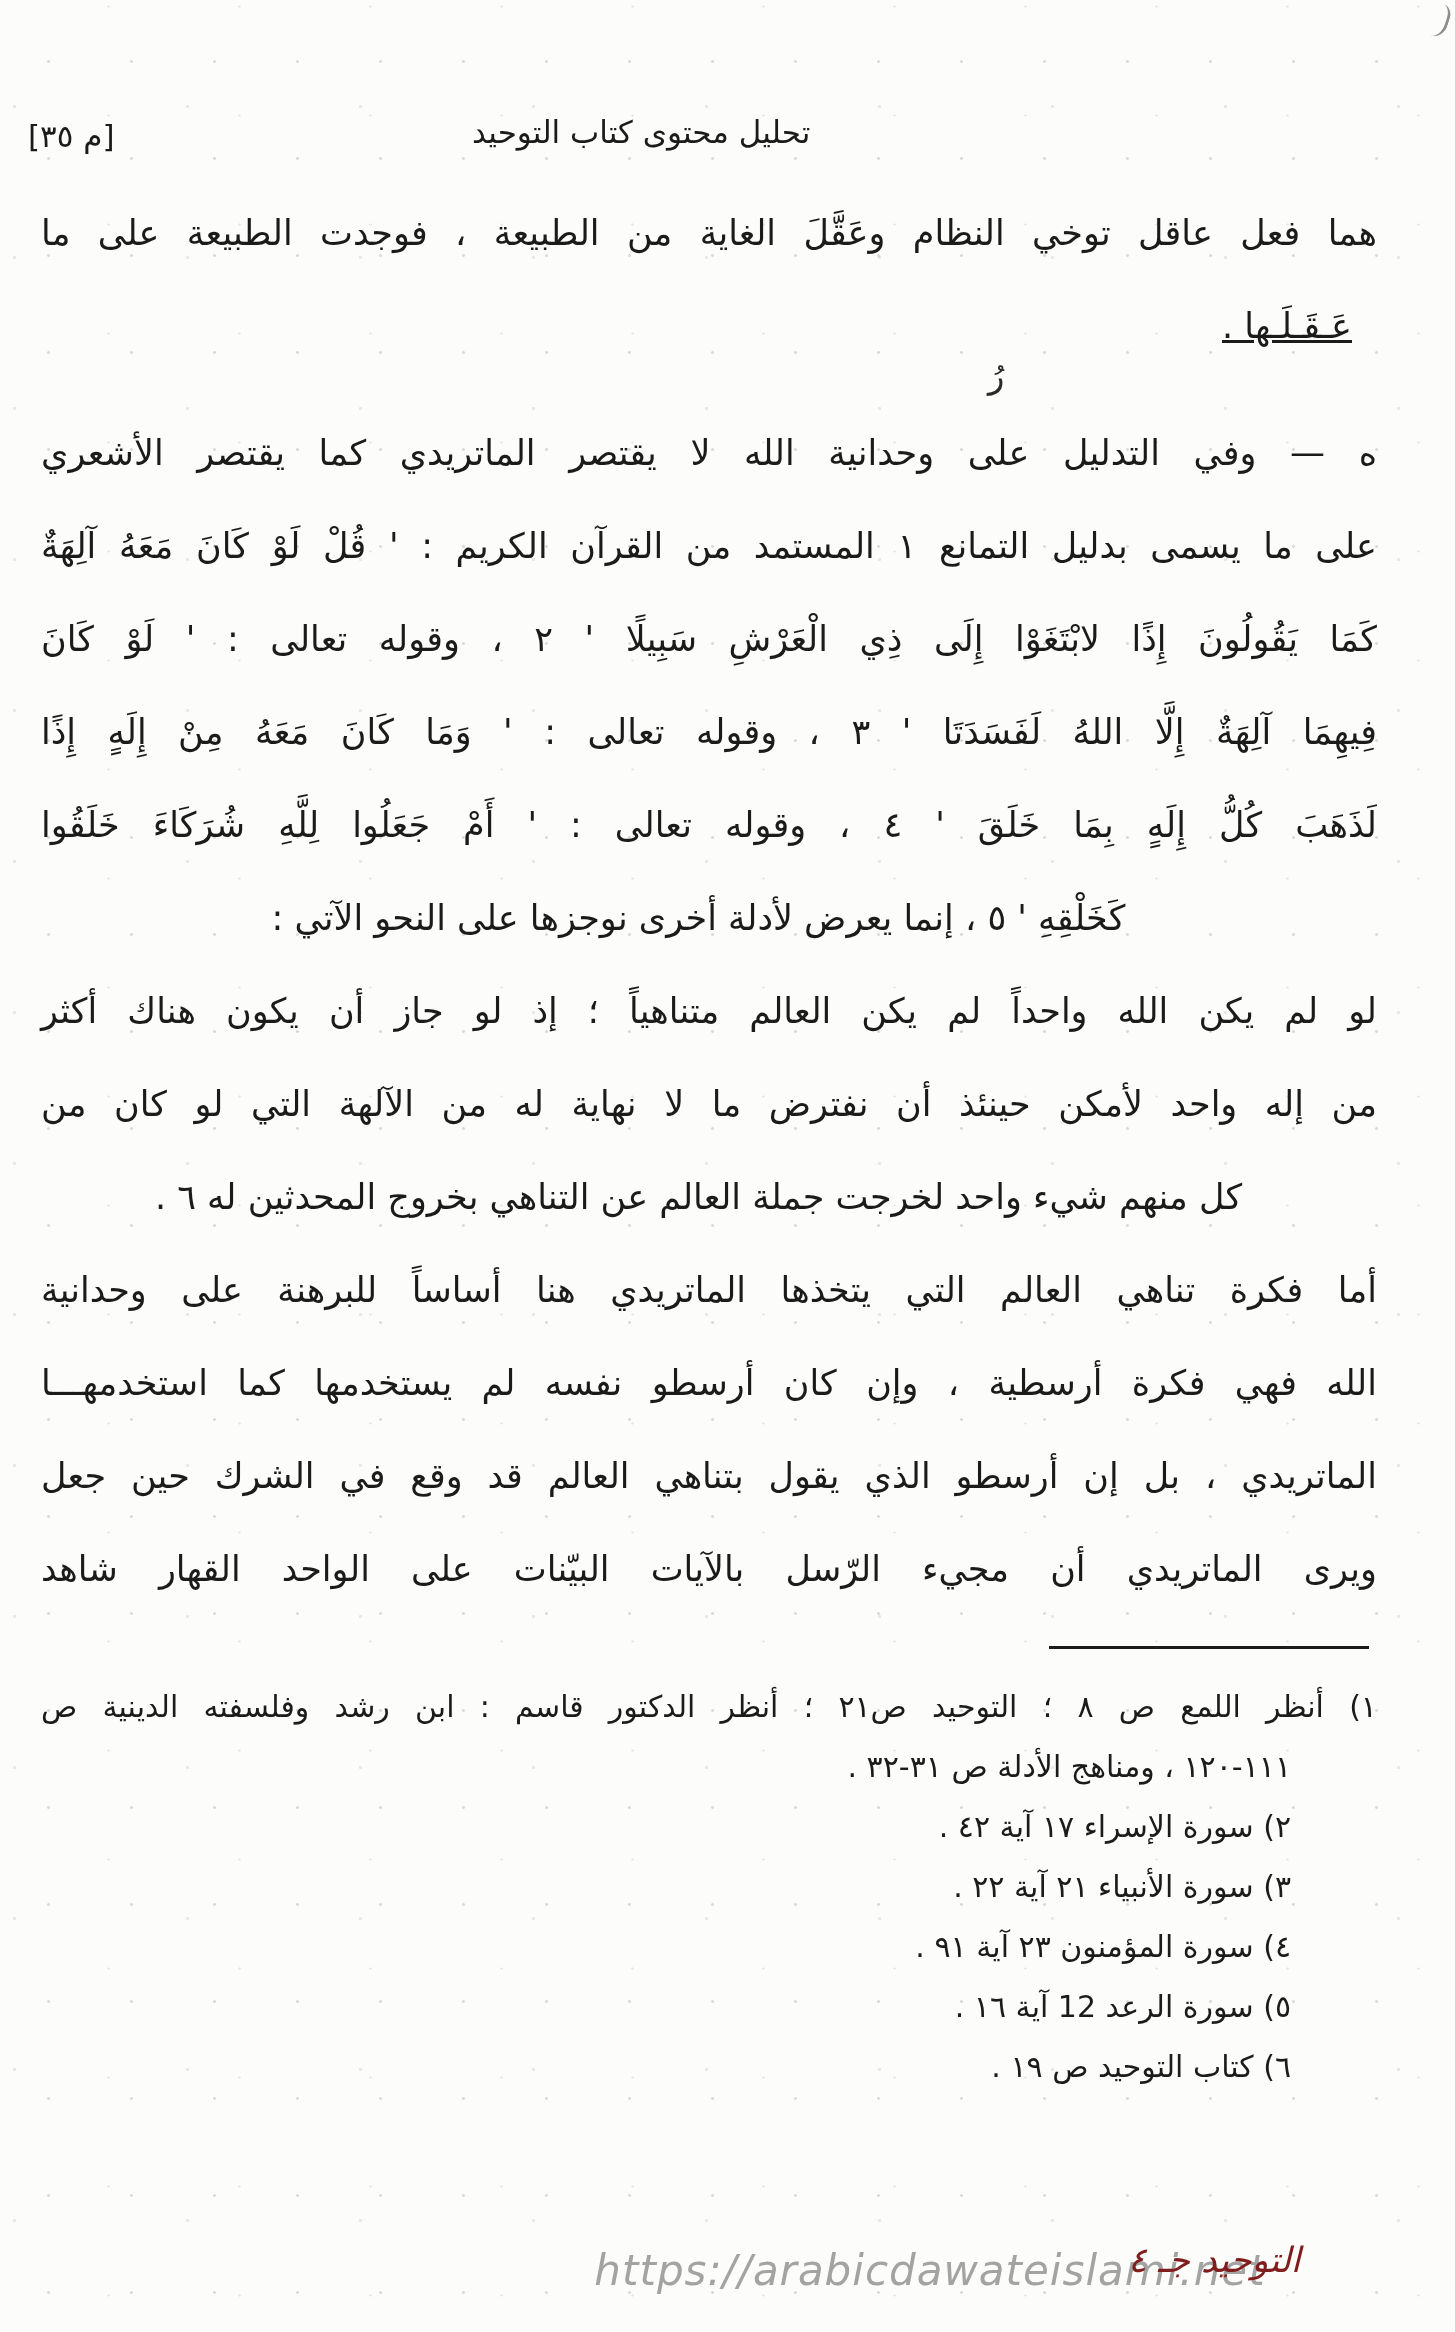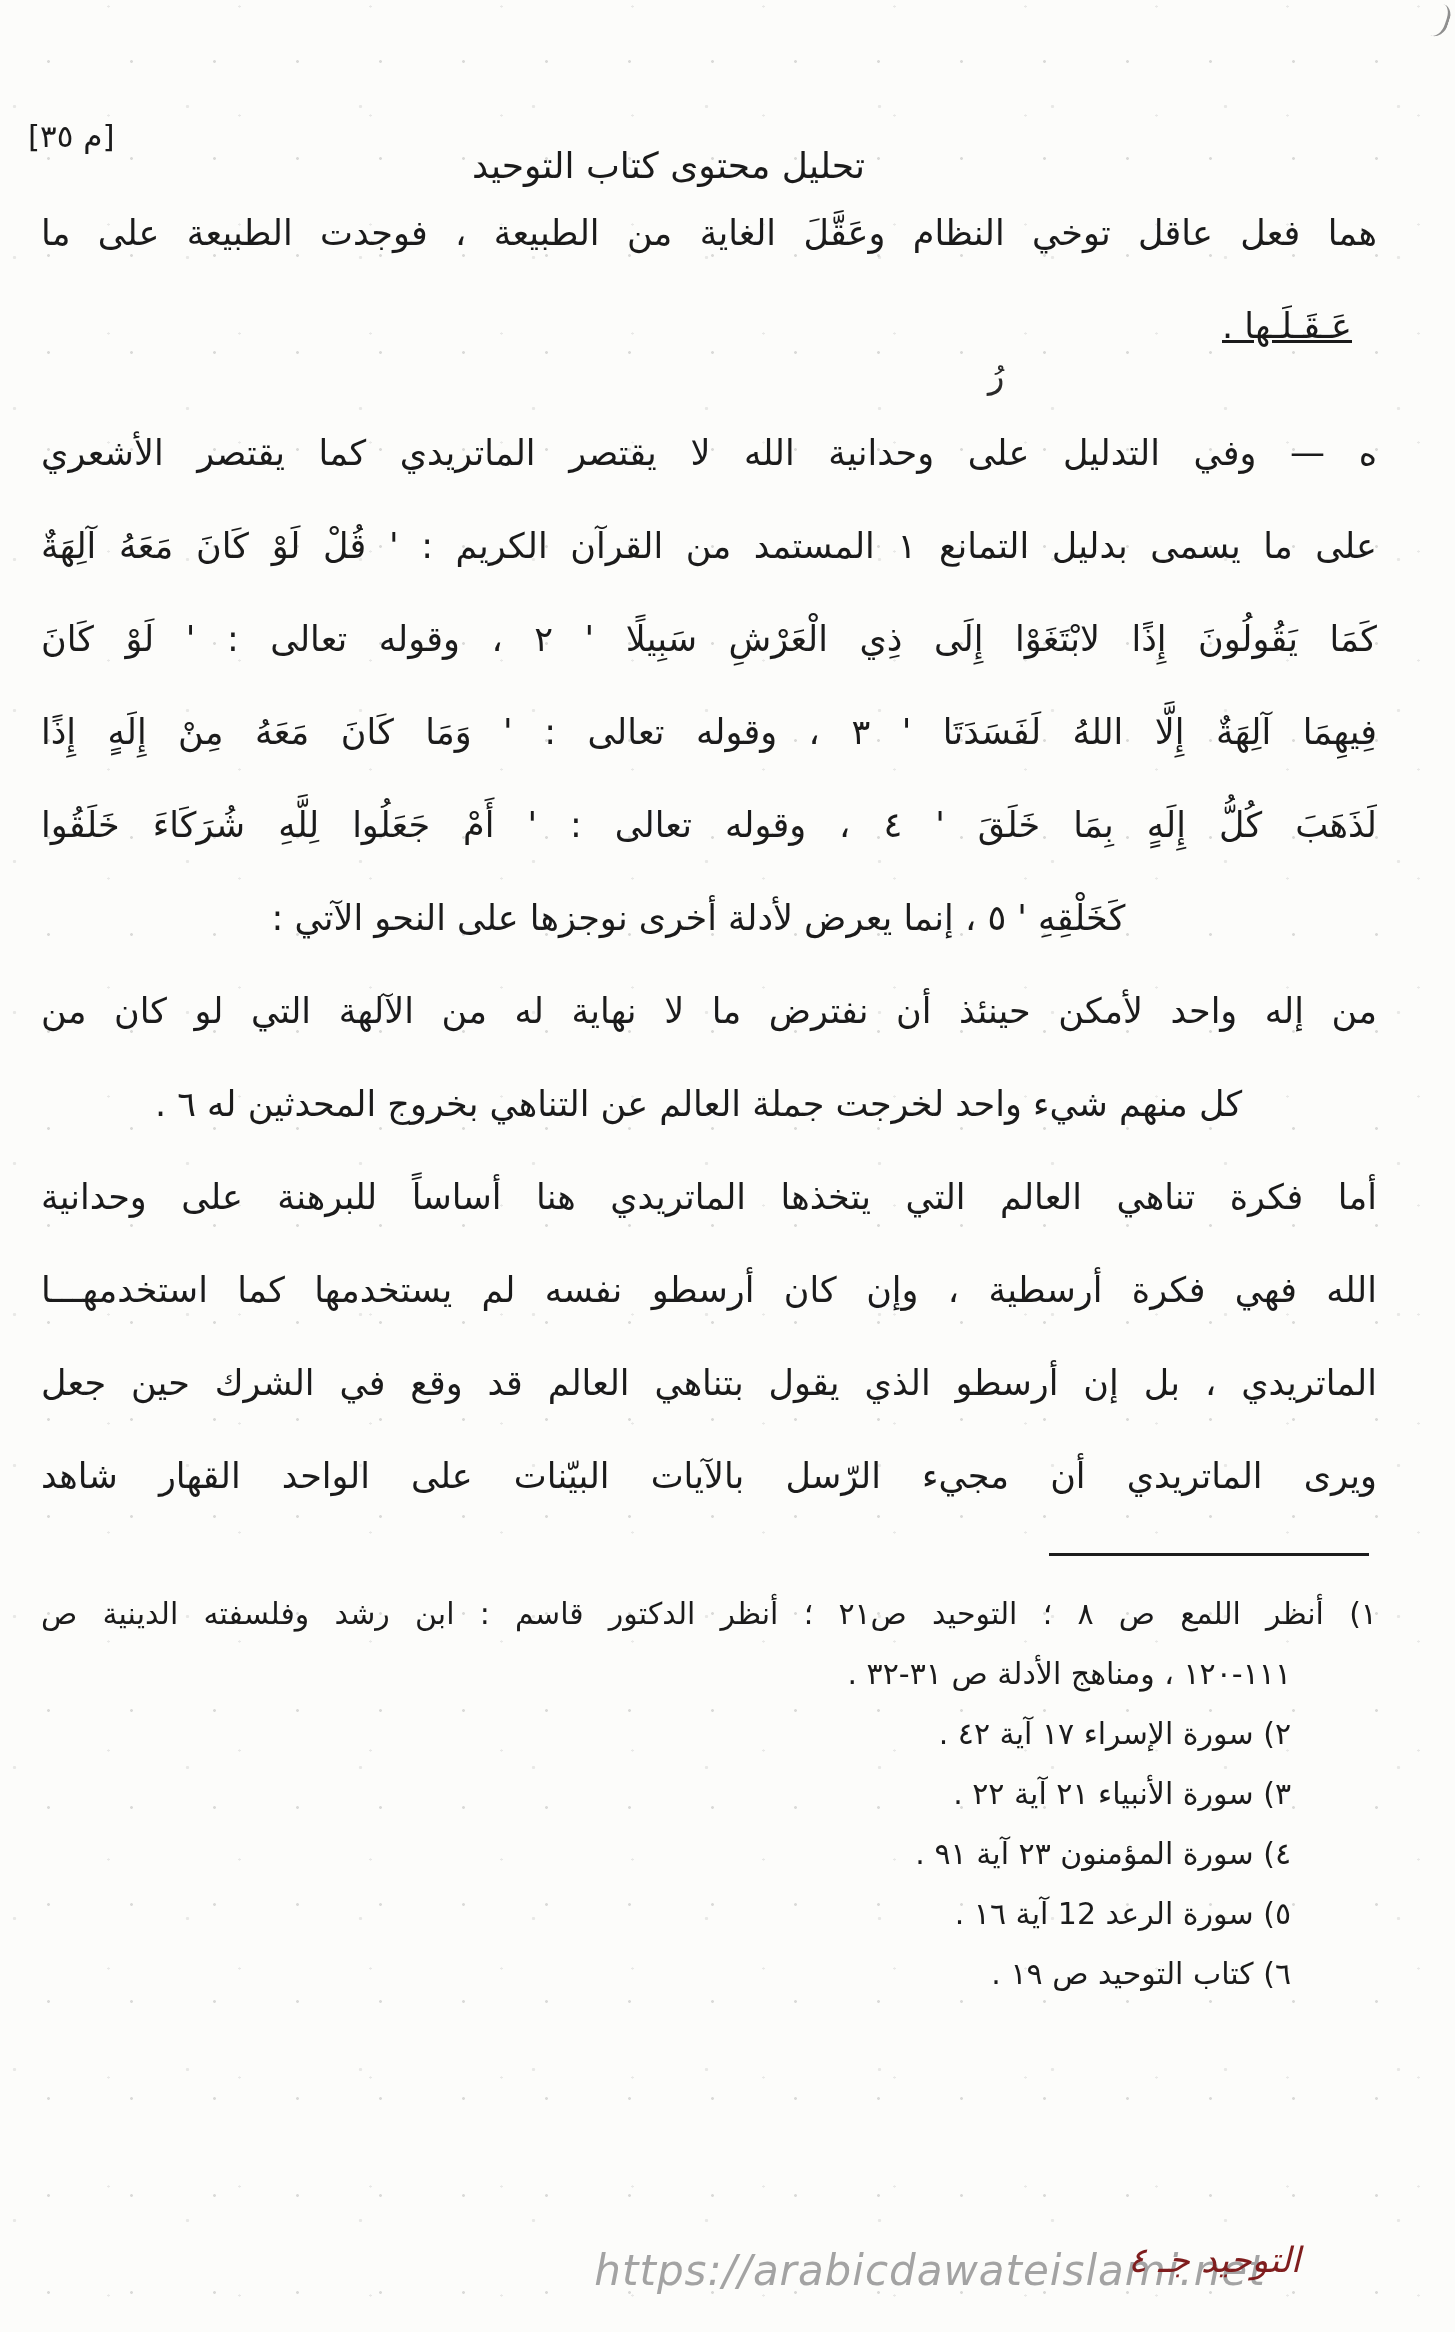--- a/index.html
+++ b/index.html
@@ -9,21 +9,21 @@
     background-color:#fcfcfa;
     background-image:
       radial-gradient(rgba(45,45,45,.17) 1px, transparent 1.6px),
       radial-gradient(rgba(70,70,70,.11) 1px, transparent 1.6px),
       radial-gradient(rgba(35,35,35,.09) 1.4px, transparent 2.1px);
     background-size:83px 97px,131px 109px,173px 151px;
     background-position:7px 13px,43px 61px,101px 31px;
   }
   
   .page-marker{position:absolute;top:118px;left:28px;font-size:31px;direction:rtl;}
-  .page-title{position:absolute;top:114px;left:472px;font-size:36px;direction:rtl;white-space:nowrap;margin-top:31px;}
+  .page-title{position:absolute;top:114px;left:472px;font-size:31px;direction:rtl;white-space:nowrap;}
   
   .stray{position:absolute;top:356px;left:988px;font-size:34px;color:#2a2a2a;}
   
   .corner-mark{position:absolute;top:2px;right:6px;width:26px;height:34px;
     border-right:3px solid #8f8f8f;border-radius:60% 40% 50% 50%;transform:rotate(18deg);}
   
   .text-block{position:absolute;top:187px;left:20px;right:78px;direction:rtl;}
   .b-line{font-size:35px;line-height:93px;white-space:normal;}
   .fn-line{font-size:30px;line-height:60px;}
   .align-justify{text-align:justify;text-align-last:justify;margin-left:21px;}
@@ -56,20 +56,21 @@
       </div>
       <div class="para para-1">
         <div class="b-line align-justify">ه — وفي التدليل على وحدانية الله لا يقتصر الماتريدي كما يقتصر الأشعري</div>
         <div class="b-line align-justify">على ما يسمى بدليل التمانع ١ المستمد من القرآن الكريم : ' قُلْ لَوْ كَانَ مَعَهُ آلِهَةٌ</div>
         <div class="b-line align-justify">كَمَا يَقُولُونَ إِذًا لابْتَغَوْا إِلَى ذِي الْعَرْشِ سَبِيلًا ' ٢ ، وقوله تعالى : ' لَوْ كَانَ</div>
         <div class="b-line align-justify">فِيهِمَا آلِهَةٌ إِلَّا اللهُ لَفَسَدَتَا ' ٣ ، وقوله تعالى : ' وَمَا كَانَ مَعَهُ مِنْ إِلَهٍ إِذًا</div>
         <div class="b-line align-justify">لَذَهَبَ كُلُّ إِلَهٍ بِمَا خَلَقَ ' ٤ ، وقوله تعالى : ' أَمْ جَعَلُوا لِلَّهِ شُرَكَاءَ خَلَقُوا</div>
         <div class="b-line align-center">كَخَلْقِهِ ' ٥ ، إنما يعرض لأدلة أخرى نوجزها على النحو الآتي :</div>
       </div>
       <div class="para para-2">
+        <div class="b-line align-justify">لو لم يكن الله واحداً لم يكن العالم متناهياً ؛ إذ لو جاز أن يكون هناك أكثر</div>
         <div class="b-line align-justify">من إله واحد لأمكن حينئذ أن نفترض ما لا نهاية له من الآلهة التي لو كان من</div>
         <div class="b-line align-center">كل منهم شيء واحد لخرجت جملة العالم عن التناهي بخروج المحدثين له ٦ .</div>
       </div>
       <div class="para para-3">
         <div class="b-line align-justify">أما فكرة تناهي العالم التي يتخذها الماتريدي هنا أساساً للبرهنة على وحدانية</div>
         <div class="b-line align-justify">الله فهي فكرة أرسطية ، وإن كان أرسطو نفسه لم يستخدمها كما استخدمهـــا</div>
         <div class="b-line align-justify">الماتريدي ، بل إن أرسطو الذي يقول بتناهي العالم قد وقع في الشرك حين جعل</div>
       </div>
       <div class="para para-4">
         <div class="b-line align-justify">ويرى الماتريدي أن مجيء الرّسل بالآيات البيّنات على الواحد القهار شاهد</div>

